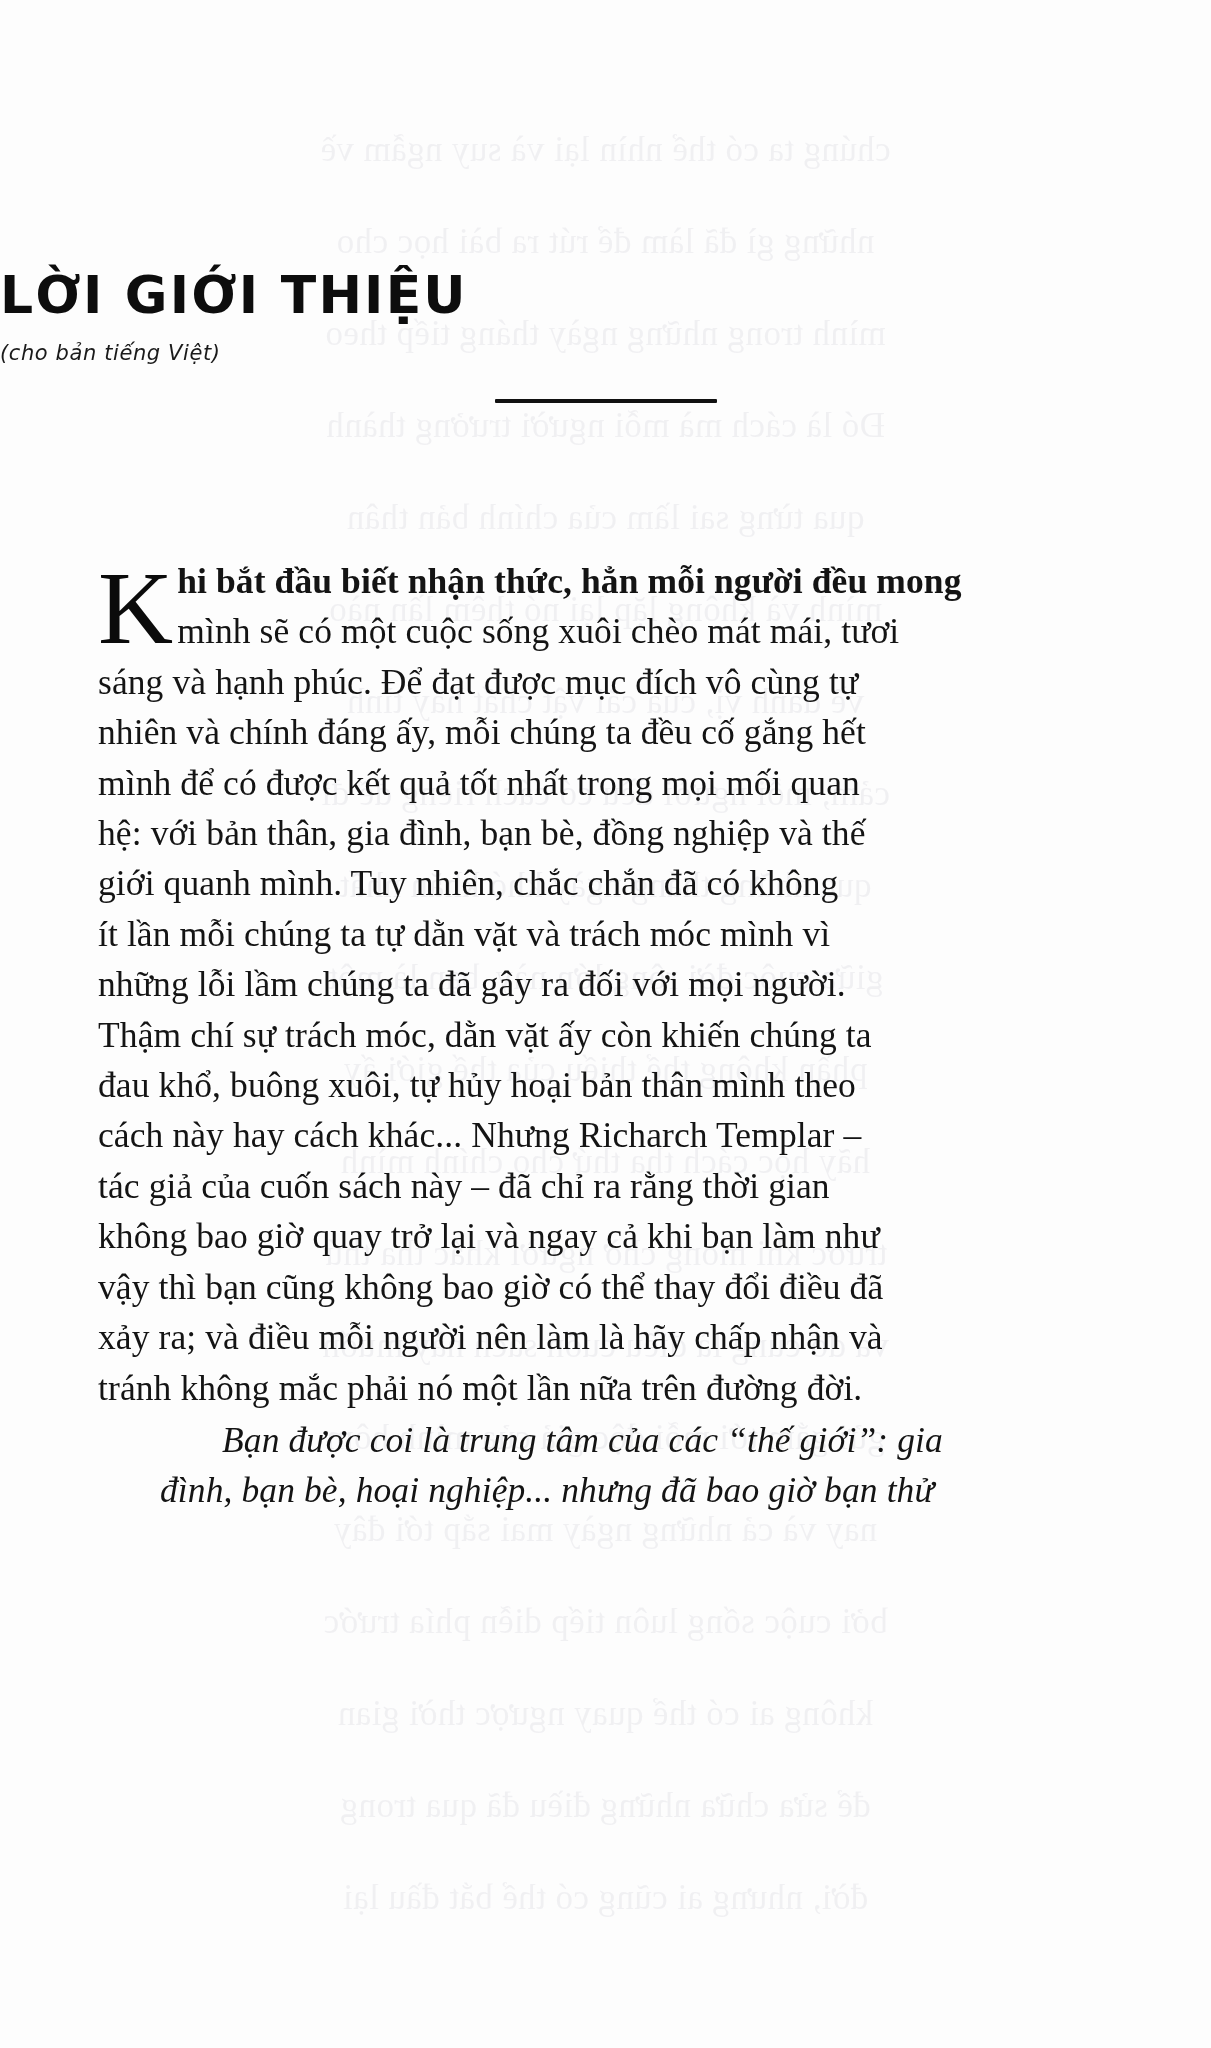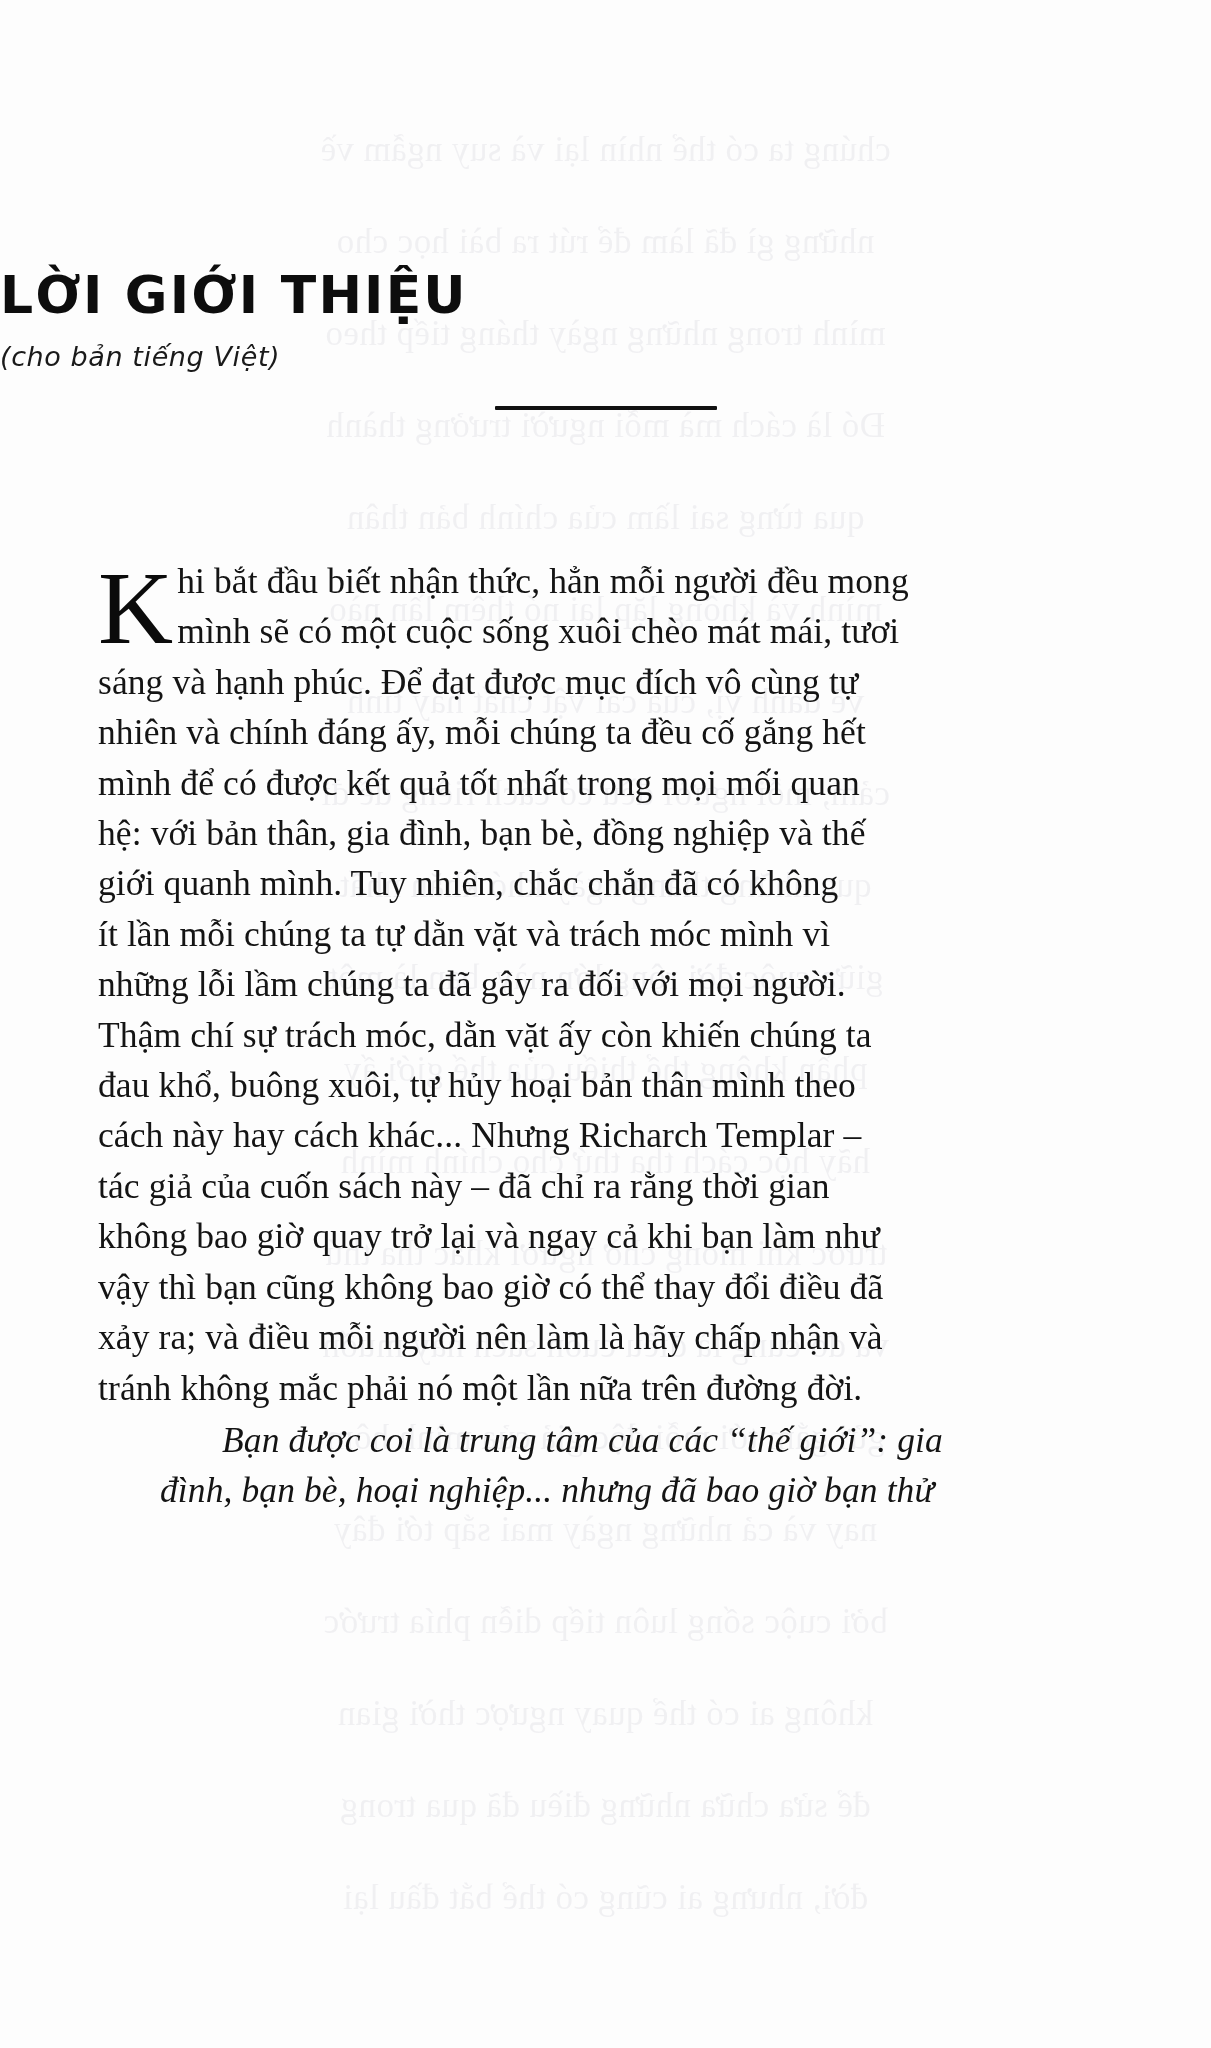--- a/index.html
+++ b/index.html
@@ -60,21 +60,21 @@
     line-height: 1.05;
     color: #0d0d0d;
     text-rendering: optimizeLegibility;
   }
 
   .page-subtitle {
     margin: 18px 0 0 0;
     font-family: "DejaVu Sans", "Liberation Sans", sans-serif;
     font-style: italic;
     font-weight: 400;
-    font-size: 27px;
+    font-size: 21px;
     letter-spacing: 0.6px;
     color: #1a1a1a;
   }
 
   .rule-wrap {
     margin-top: 34px;
     display: flex;
     justify-content: center;
   }
   .rule {
@@ -119,21 +119,21 @@
     font-size: 104px;
     line-height: 0.80;
     font-weight: 400;
     padding: 8px 4px 0 0;
     margin-top: 2px;
     color: #0b0b0b;
   }
 
   
   .line { display: block; white-space: nowrap; }
-  .para.first .line:first-child { text-indent: 0; }
+  .para.first .line:first-child { text-indent: 0; font-weight: bold; }
 </style>
 </head>
 <body>
 
 <div id="page">
 
   <div class="ghost-layer">
       <div class="ghost-line" style="top: 130px;">chúng ta có thể nhìn lại và suy ngẫm về</div>
       <div class="ghost-line" style="top: 222px;">những gì đã làm để rút ra bài học cho</div>
       <div class="ghost-line" style="top: 314px;">mình trong những ngày tháng tiếp theo</div>

